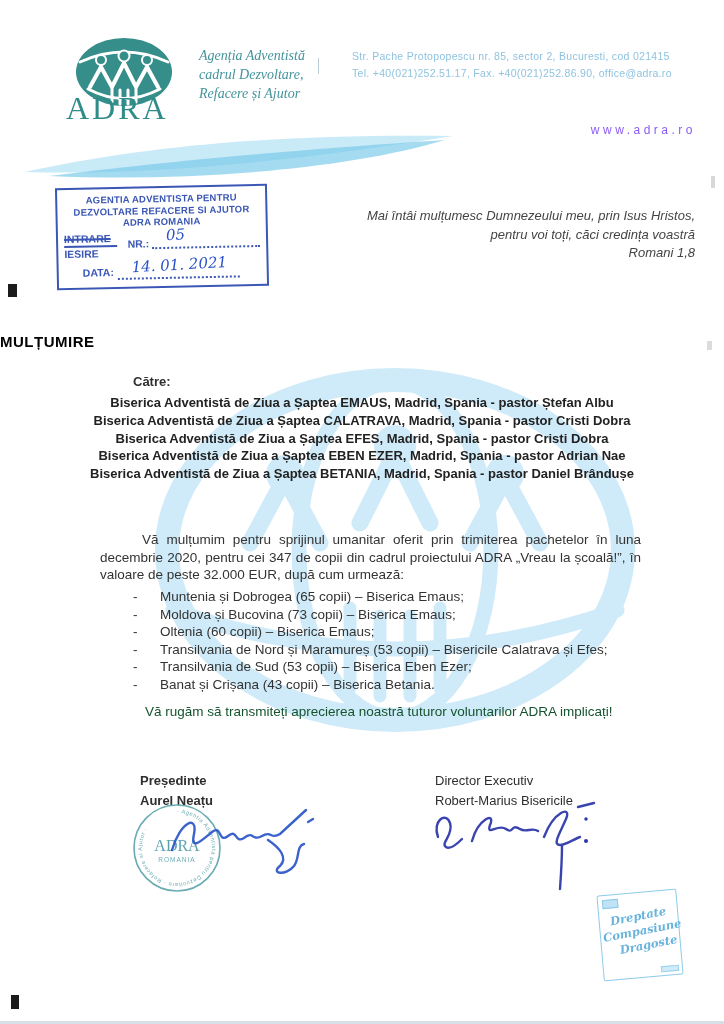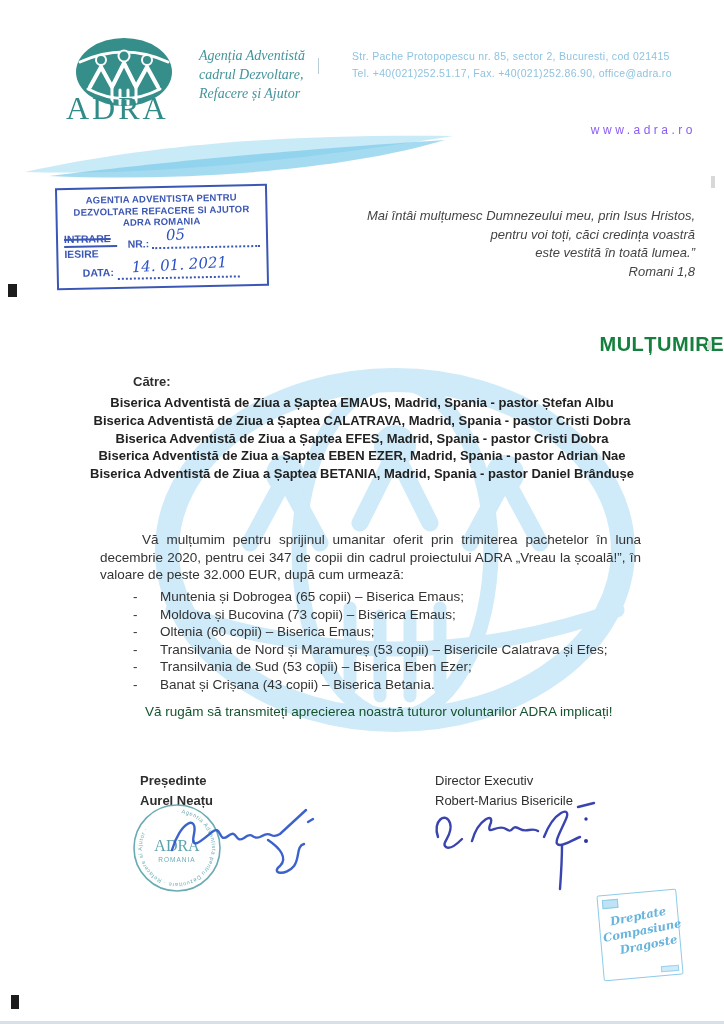--- a/index.html
+++ b/index.html
@@ -40,22 +40,22 @@
 
   
   .quote { position:absolute; right:29px; top:207px; width:400px; text-align:right;
            font-style:italic; font-size:13px; line-height:18.5px; color:#444444; }
   .quote .q-ref { margin-top:0px; }
 
   
   .watermark { position:absolute; left:145px; top:358px; opacity:0.55; }
 
   
-  .title { position:absolute; left:0; top:333px; width:100%; text-align:right;
-           font-size:20px; font-weight:bold; letter-spacing:0.5px; color:#15803d; }
+  .title { position:absolute; left:0; top:333px; width:100%; text-align:left;
+           font-size:15px; font-weight:bold; letter-spacing:0.5px; color:#000000; }
   .catre { position:absolute; left:133px; top:374px; font-size:13px; font-weight:bold; }
   .churches { position:absolute; left:0; top:394px; width:100%; text-align:center;
               font-size:13px; font-weight:bold; line-height:17.8px; color:#222; }
   .paragraph { position:absolute; left:100px; top:531px; width:541px; font-size:13.5px;
                line-height:17.6px; text-align:justify; text-indent:42px; color:#333; }
   .dash-list { position:absolute; left:133px; top:588px; font-size:13.5px; line-height:17.6px; color:#333; }
   .dash-row { display:flex; }
   .dash-row .dash { width:27px; }
   .closing { position:absolute; left:145px; top:704px; font-size:13.5px; color:#14532d; }
 
@@ -175,21 +175,20 @@
       <span>DATA:</span>
       <span class="dots data-dots">
         <span class="handwrite">14. 01. 2021</span>
       </span>
     </div>
   </div>
 
   <div class="quote">
     <div>Mai întâi mulțumesc Dumnezeului meu, prin Isus Hristos,</div>
     <div>pentru voi toți, căci credința voastră</div>
-    <div>este vestită în toată lumea.”</div>
     <div class="q-ref">Romani 1,8</div>
   </div>
 
   <div class="title">MULȚUMIRE</div>
 
   <div class="catre">Către:</div>
 
   <div class="churches">
     <div>Biserica Adventistă de Ziua a Șaptea EMAUS, Madrid, Spania - pastor Ștefan Albu</div>
     <div>Biserica Adventistă de Ziua a Șaptea CALATRAVA, Madrid, Spania - pastor Cristi Dobra</div>

